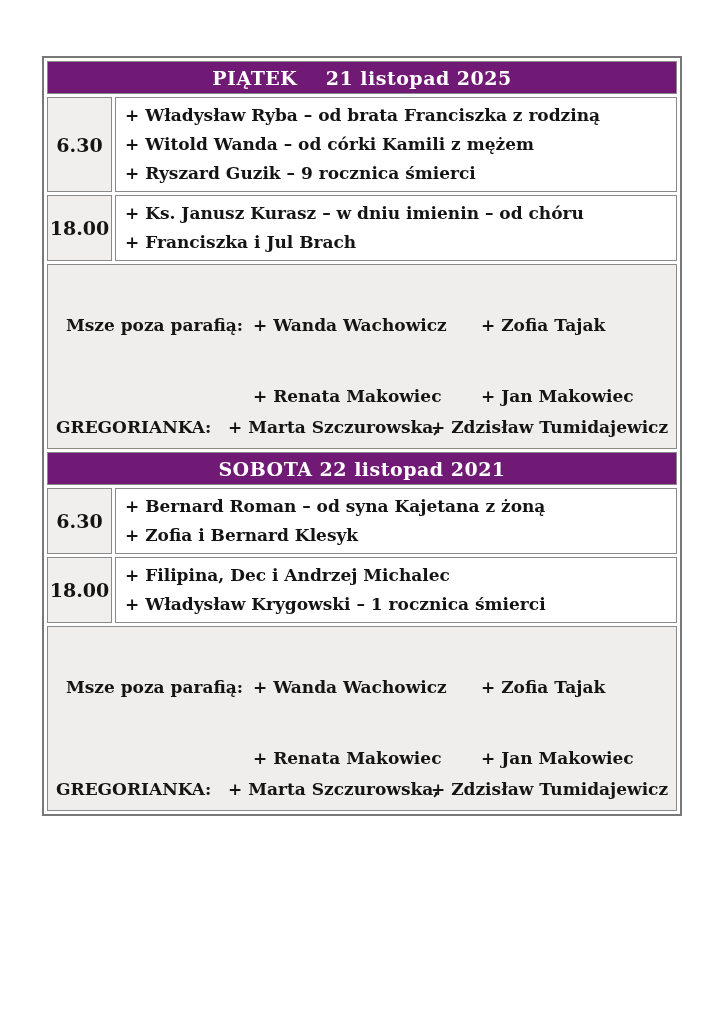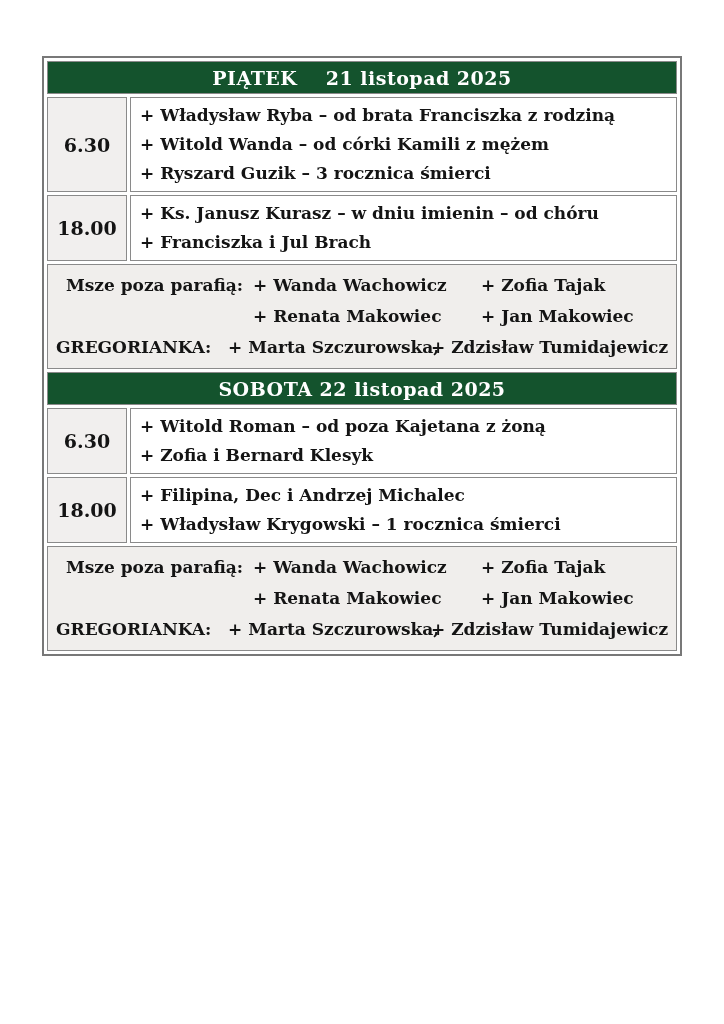--- a/index.html
+++ b/index.html
@@ -19,32 +19,32 @@
     width: 640px;
     border-collapse: separate;
     border-spacing: 3px;
     border: 2px solid #787878;
     background: #ffffff;
     color: #141414;
     font-weight: bold;
   }
   td { border: 1.5px solid #8a8a8a; }
   td.day-header {
-    background: #14532d;
+    background: #701a75;
     color: #ffffff;
     text-align: center;
     font-size: 19px;
     letter-spacing: 0.5px;
     height: 33px;
     white-space: pre-wrap;
     vertical-align: middle;
   }
   td.time {
     background: #f1efee;
-    width: 80px;
+    width: 65px;
     text-align: center;
     vertical-align: middle;
     font-size: 19px;
   }
   td.intents {
     background: #ffffff;
     padding: 3px 6px 3px 9px;
     vertical-align: middle;
     margin-left: 24px;
   }
@@ -53,40 +53,40 @@
     line-height: 29px;
     white-space: nowrap;
   }
   td.outside {
     background: #f0eeec;
     padding: 5px 6px 5px 8px;
     font-size: 17px;
   }
   .out-line { line-height: 31px; white-space: nowrap; }
   .ms-label  { display: inline-block; width: 197px; text-align: center; }
-  .ms-c1     { display: inline-block; width: 228px; }
+  .ms-c1     { display: inline-block; width: 228px; margin-top: 40px; }
   .greg-label{ display: inline-block; width: 172px; }
   .greg-c1   { display: inline-block; width: 203px; }
 </style>
 </head>
 <body>
 
 <div class="page">
   <table class="sched">
 
     <tbody>
         <tr>
       <td class="day-header" colspan="2">PIĄTEK    21 listopad 2025</td>
     </tr>
     <tr>
       <td class="time">6.30</td>
       <td class="intents">
         <div class="intent">+ Władysław Ryba – od brata Franciszka z rodziną</div>
         <div class="intent">+ Witold Wanda – od córki Kamili z mężem</div>
-        <div class="intent">+ Ryszard Guzik – 3 rocznica śmierci</div>
+        <div class="intent">+ Ryszard Guzik – 9 rocznica śmierci</div>
       </td>
     </tr>
     <tr>
       <td class="time">18.00</td>
       <td class="intents">
         <div class="intent">+ Ks. Janusz Kurasz – w dniu imienin – od chóru</div>
         <div class="intent">+ Franciszka i Jul Brach</div>
       </td>
     </tr>
     <tr>
@@ -97,26 +97,26 @@
         <div class="out-line">
           <span class="ms-label"></span><span class="ms-c1">+ Renata Makowiec</span><span>+ Jan Makowiec</span>
         </div>
         <div class="out-line">
           <span class="greg-label">GREGORIANKA:</span><span class="greg-c1">+ Marta Szczurowska,</span><span>+ Zdzisław Tumidajewicz</span>
         </div>
       </td>
     </tr>
 
     <tr>
-      <td class="day-header" colspan="2">SOBOTA 22 listopad 2025</td>
+      <td class="day-header" colspan="2">SOBOTA 22 listopad 2021</td>
     </tr>
     <tr>
       <td class="time">6.30</td>
       <td class="intents">
-        <div class="intent">+ Witold Roman – od poza Kajetana z żoną</div>
+        <div class="intent">+ Bernard Roman – od syna Kajetana z żoną</div>
         <div class="intent">+ Zofia i Bernard Klesyk</div>
       </td>
     </tr>
     <tr>
       <td class="time">18.00</td>
       <td class="intents">
         <div class="intent">+ Filipina, Dec i Andrzej Michalec</div>
         <div class="intent">+ Władysław Krygowski – 1 rocznica śmierci</div>
       </td>
     </tr>

